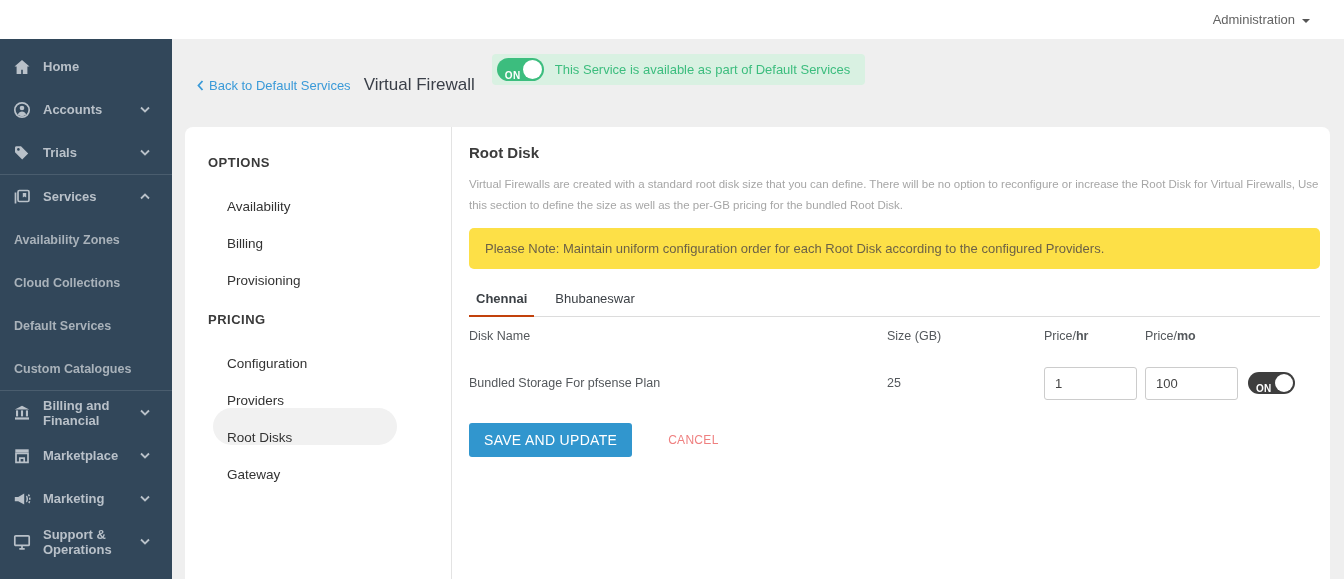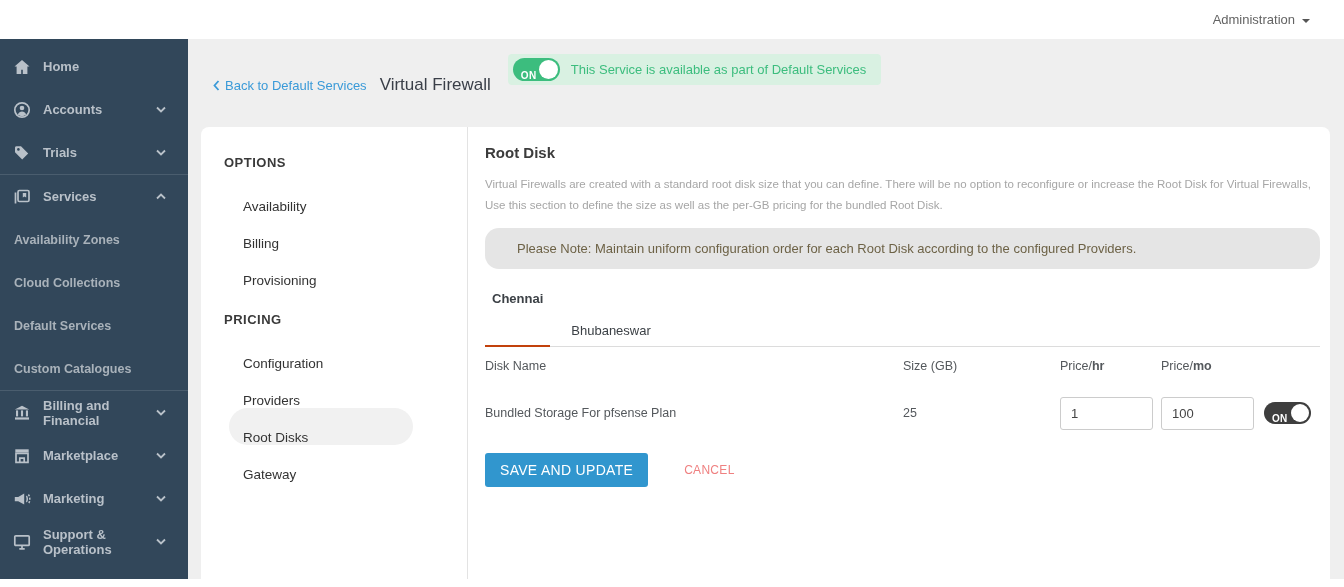--- a/index.html
+++ b/index.html
@@ -8,21 +8,21 @@
 
   
   .topbar { height:39px; background:#fff; display:flex; align-items:center; justify-content:flex-end; padding-right:34px; }
   .admin-menu { display:flex; align-items:center; gap:7px; font-size:13px; color:#636363; cursor:pointer; }
   .caret-down { width:0; height:0; border-left:4px solid transparent; border-right:4px solid transparent; border-top:4px solid #555; margin-top:2px; }
 
   
   .layout { display:flex; height:540px; }
 
   
-  .sidebar { width:188px; flex-shrink:0; background:#32475a; padding-top:6px; color:#b9c1c9; }
+  .sidebar { width:172px; flex-shrink:0; background:#32475a; padding-top:6px; color:#b9c1c9; }
   .nav-item { height:43px; display:flex; align-items:center; padding:0 22px 0 12px; gap:11px; font-size:13px; font-weight:bold; color:#b9c1c9; cursor:pointer; }
   .nav-item .icon { width:20px; display:flex; justify-content:center; align-items:center; flex-shrink:0; }
   .nav-item .chev { margin-left:auto; display:flex; }
   .services-group { border-top:1px solid rgba(255,255,255,.12); border-bottom:1px solid rgba(255,255,255,.12); }
   .sub-item { height:43px; display:flex; align-items:center; padding-left:14px; font-size:12.5px; font-weight:bold; color:#a9b2ba; cursor:pointer; }
 
   
   .main { flex:1; background:#efefef; display:flex; flex-direction:column; min-width:0; }
   .page-header { height:60px; display:flex; align-items:center; padding-left:25px; }
   .back-link { display:flex; align-items:center; gap:5px; color:#3a9ad8; font-size:13px; cursor:pointer;margin-top:32px; }
@@ -41,26 +41,26 @@
   .card { background:#fff; margin:28px 14px 0 13px; flex:1; border-radius:8px 8px 0 0; display:flex; overflow:hidden; }
   .card-menu { width:267px; flex-shrink:0; border-right:1px solid #e3e3e3; padding-top:20px; }
   .menu-title { height:30px; display:flex; align-items:center; margin-left:23px; font-size:13px; font-weight:bold; color:#3a3a3a; letter-spacing:.5px; }
   .menu-title.second { margin-top:16px; }
   .menu-item { height:37px; display:flex; align-items:flex-end; margin-left:28px; width:184px; padding-left:14px; border-radius:19px; font-size:13.5px; color:#333; cursor:pointer; }
   .menu-item.active { background:#f1f1f1; }
 
   .card-content { flex:1; min-width:0; padding:17px 10px 0 17px; }
   .content-title { font-size:15px; font-weight:bold; color:#3c3c3c; }
   .content-desc { margin-top:13px; font-size:11.5px; line-height:1.8; color:#a6a6a6; }
-  .note-box { margin-top:13px; background:#e5e5e5; border-radius:14px; padding:13px 32px; font-size:13px; color:#6d6246; }
+  .note-box { margin-top:13px; background:#fde047; border-radius:5px; padding:13px 16px; font-size:13px; color:#6d6246; }
 
   .tabs { margin-top:14px; display:flex; border-bottom:1px solid #dcdcdc; }
   .tab { padding:8px 7px 9px; font-size:13px; color:#3c4146; cursor:pointer; margin-bottom:-1px; }
   .tab.active { font-weight:bold; border-bottom:2px solid #c2410c; }
-  .tab + .tab { margin-left:14px;margin-top:32px; }
+  .tab + .tab { margin-left:14px; }
 
   .grid-row { display:grid; grid-template-columns:418px 157px 101px 103px 1fr; align-items:center; }
   .table-head { min-height:38px; font-size:12.5px; color:#54585c; }
   .table-head .bold { font-weight:bold; }
   .table-row { min-height:56px; font-size:12.5px; color:#54585c; }
   .cell-input { width:93px; height:33px; border:1px solid #ccc; border-radius:3px; padding-left:10px; font-size:13px; color:#444; font-family:"Liberation Sans",sans-serif; background:#fff; }
 
   .actions { margin-top:12px; display:flex; align-items:center; }
   .save-btn { background:#3196ce; color:#fff; border:none; border-radius:3px; font-size:14px; padding:9px 15px; letter-spacing:.3px; cursor:pointer; font-family:"Liberation Sans",sans-serif; }
   .cancel-link { margin-left:36px; font-size:12px; color:#ef8080; letter-spacing:.3px; cursor:pointer; }

